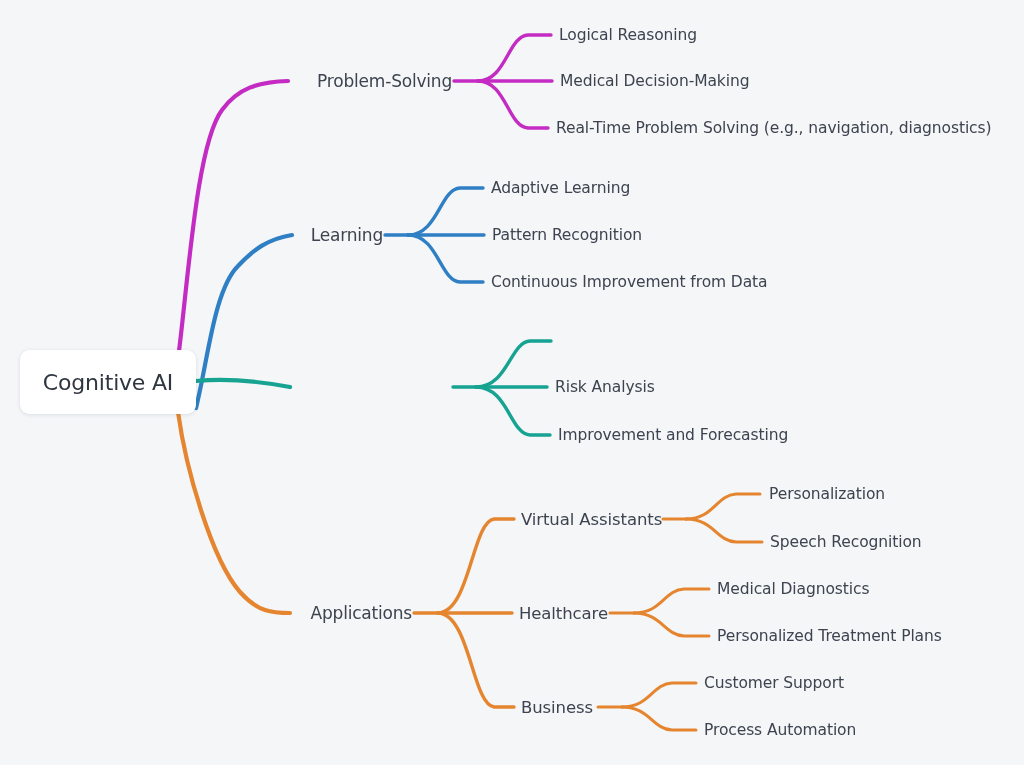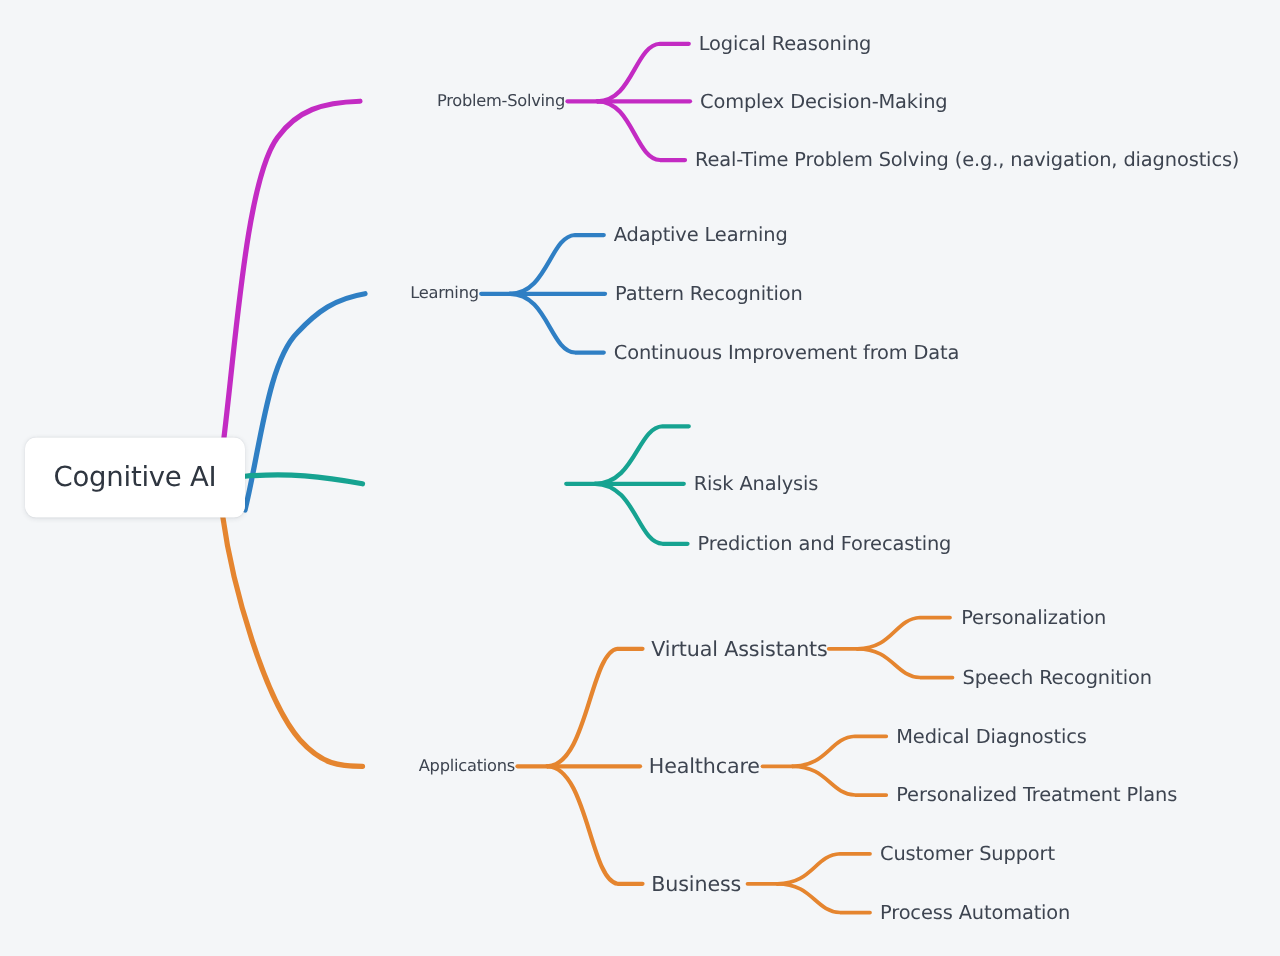--- a/index.html
+++ b/index.html
@@ -36,21 +36,21 @@
   .edge-twig { stroke-width: 3.0; }
 
   .node-label {
     position: absolute;
     white-space: nowrap;
     color: #3d4450;
     font-family: "DejaVu Sans", sans-serif;
     transform: translateY(-50%);
   }
   .level1-label {
-    font-size: 13px;
+    font-size: 17px;
     letter-spacing: -0.2px;
   }
   .level2-label {
     font-size: 16.5px;
     letter-spacing: -0.1px;
   }
   .level3-label {
     font-size: 15.5px;
     letter-spacing: -0.1px;
   }
@@ -144,34 +144,34 @@
 
     <div class="node-label level1-label label-end" style="left:152px; top:81px; width:300px;">Problem-Solving</div>
 
     <div class="node-label level1-label label-end" style="left:83px; top:235px; width:300px;">Learning</div>
 
 
     <div class="node-label level1-label label-end" style="left:112px; top:613px; width:300px;">Applications</div>
 
     <div class="node-label level3-label label-right" style="left:559px; top:35px;">Logical Reasoning</div>
 
-    <div class="node-label level3-label label-right" style="left:560px; top:81px;">Complex Decision-Making</div>
+    <div class="node-label level3-label label-right" style="left:560px; top:81px;">Medical Decision-Making</div>
 
     <div class="node-label level3-label label-right" style="left:556px; top:128px;">Real-Time Problem Solving (e.g., navigation, diagnostics)</div>
 
     <div class="node-label level3-label label-right" style="left:491px; top:188px;">Adaptive Learning</div>
 
     <div class="node-label level3-label label-right" style="left:492px; top:235px;">Pattern Recognition</div>
 
     <div class="node-label level3-label label-right" style="left:491px; top:282px;">Continuous Improvement from Data</div>
 
 
     <div class="node-label level3-label label-right" style="left:555px; top:387px;">Risk Analysis</div>
 
-    <div class="node-label level3-label label-right" style="left:558px; top:435px;">Prediction and Forecasting</div>
+    <div class="node-label level3-label label-right" style="left:558px; top:435px;">Improvement and Forecasting</div>
 
     <div class="node-label level2-label label-right" style="left:521px; top:519px;">Virtual Assistants</div>
 
     <div class="node-label level2-label label-right" style="left:519px; top:613px;">Healthcare</div>
 
     <div class="node-label level2-label label-right" style="left:521px; top:707px;">Business</div>
 
     <div class="node-label level3-label label-right" style="left:769px; top:494px;">Personalization</div>
 
     <div class="node-label level3-label label-right" style="left:770px; top:542px;">Speech Recognition</div>

